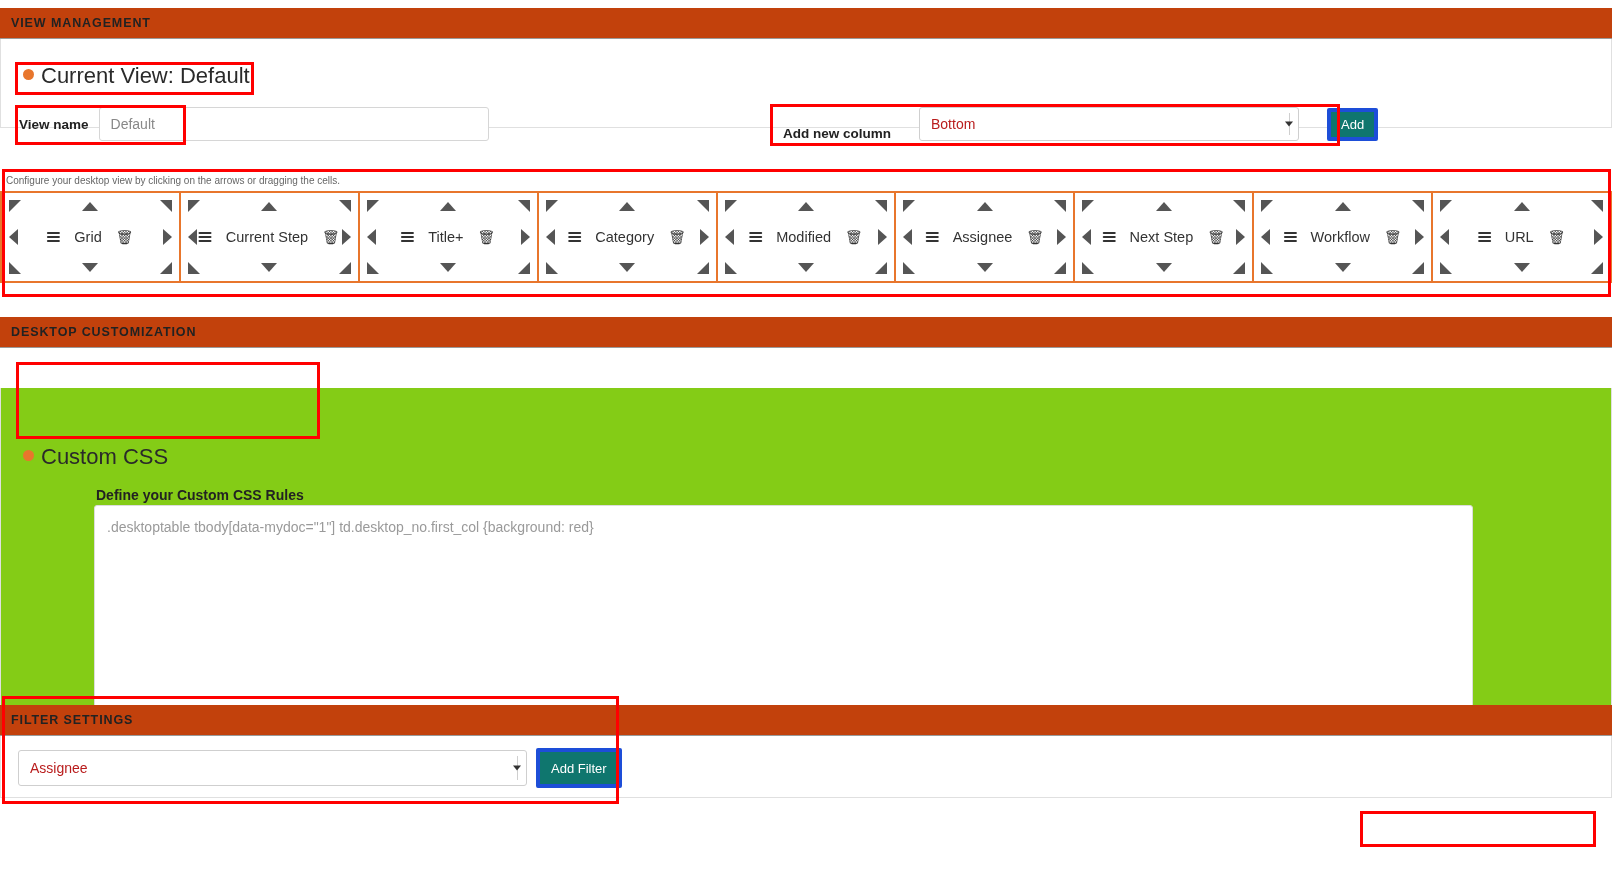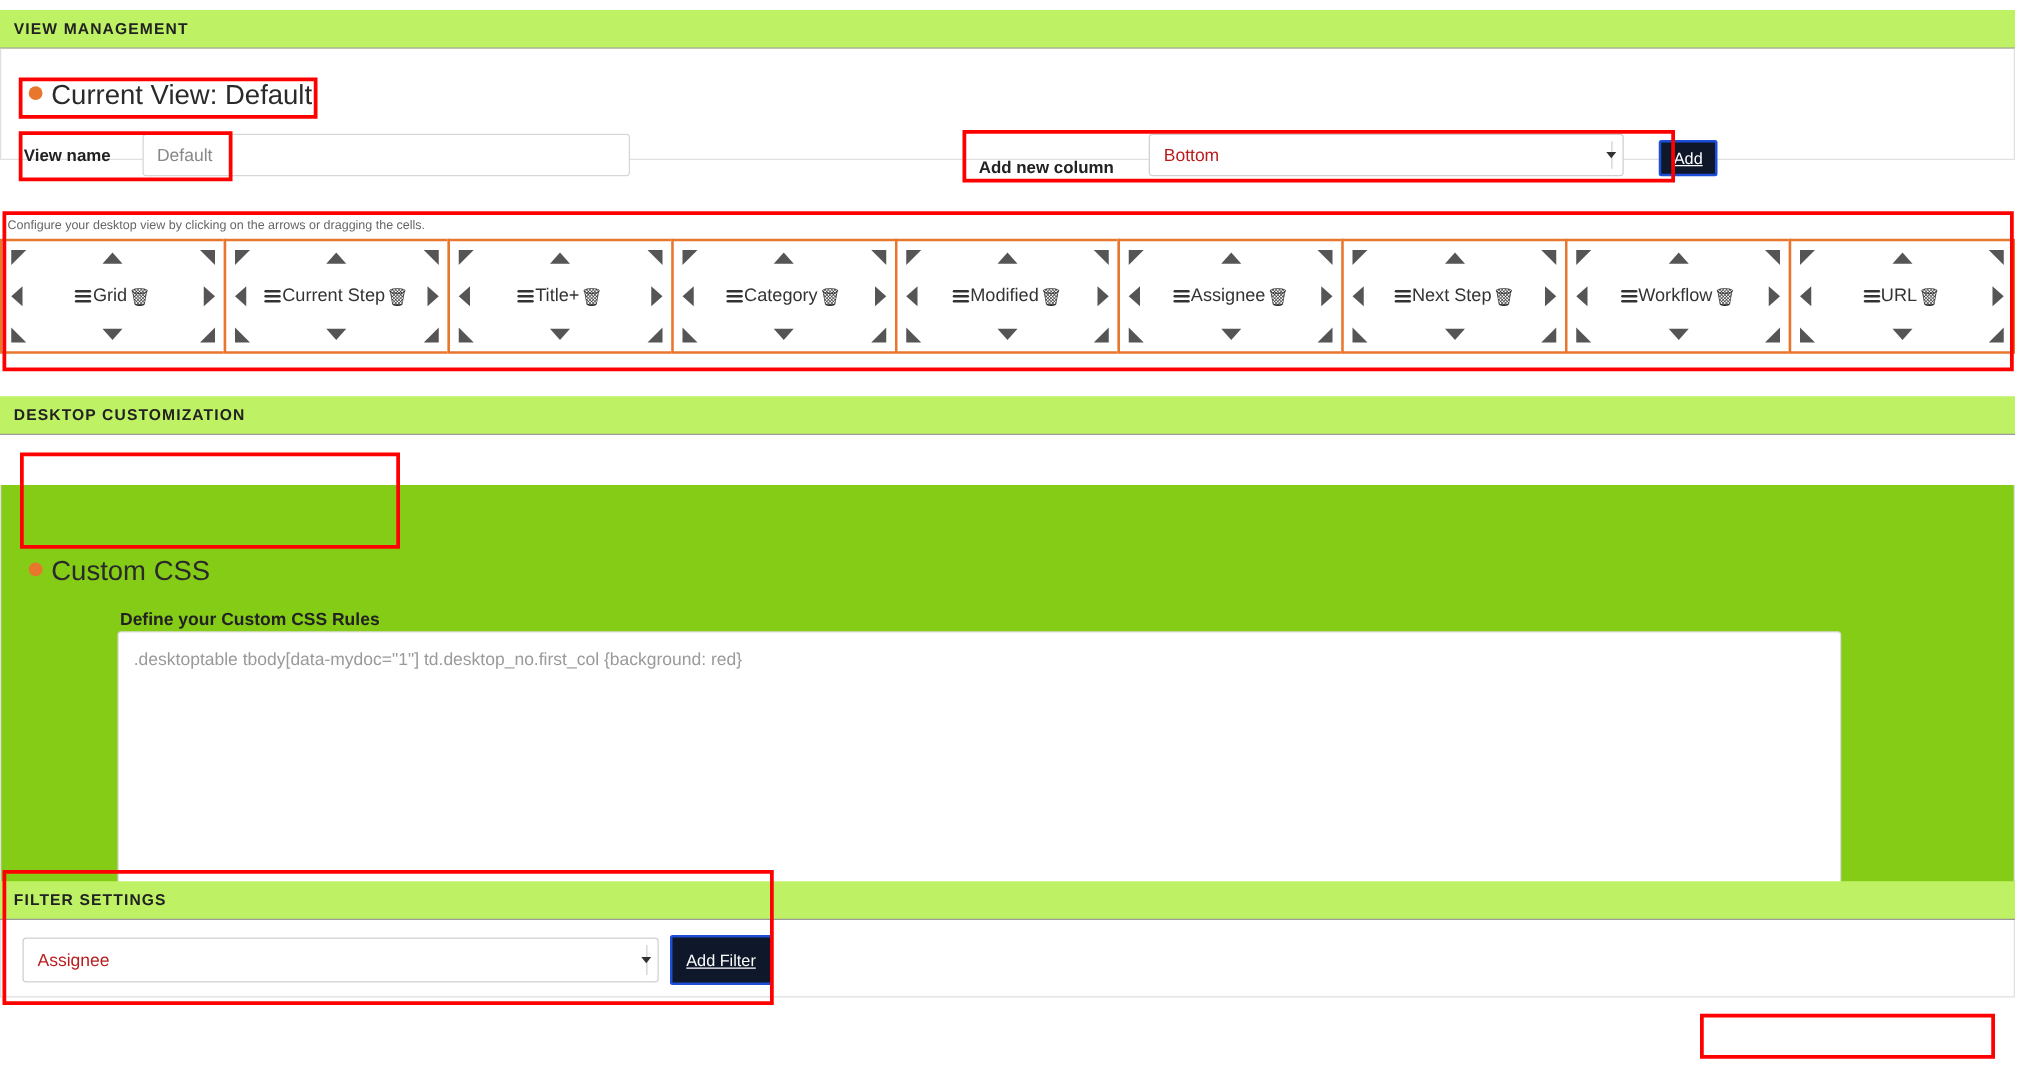--- a/index.html
+++ b/index.html
@@ -7,21 +7,21 @@
     margin: 0; padding: 0;
     width: 1621px; height: 869px;
     background: #ffffff;
     font-family: "Liberation Sans", sans-serif;
     overflow: hidden;
   }
   .page { position: relative; width: 1621px; height: 869px; background:#fff; }
 
   
   .section-bar {
-    background: #bef264;
+    background: #c2410c;
     color: #222222;
     font-size: 12.5px;
     font-weight: bold;
     letter-spacing: 0.9px;
     padding: 8px 0 8px 11px;
     border-bottom: 1px solid #9a9a9a;
   }
 
   .panel { background:#fff; border-left:1px solid #e4e4e4; border-right:1px solid #e4e4e4; }
 
@@ -66,23 +66,23 @@
   }
   .sel-wrap { position:relative; display:inline-block; }
   .sel-arrow {
     position:absolute; right:6px; top:50%; transform:translateY(-50%);
     width:0;height:0; border-left:4px solid transparent; border-right:4px solid transparent;
     border-top:5px solid #333; pointer-events:none;
   }
   .sel-tick { position:absolute; right:9px; top:6px; bottom:6px; width:1px; background:#cfcfcf; }
 
   .dark-btn {
-    background:#0f172a; color:#ffffff; border:2px solid #1d4ed8;
+    background:#0f766e; color:#ffffff; border:4px solid #1d4ed8;
     font-size:13px; font-family:"Liberation Sans", sans-serif;
-    padding:5px 10px; cursor:pointer; border-radius:2px;text-decoration:underline;
+    padding:5px 10px; cursor:pointer; border-radius:2px;
   }
 
   
   #cells-region { position:absolute; left:0; top:171px; width:1612px; }
   .hint-text { font-size:10px; color:#666; padding:4px 0 5px 6px; }
   .cells-row { display:flex; align-items:stretch; }
   .cell {
     flex: 1 1 0; min-width:0;
     border:2px solid #e8762c;
     height: 92px;
@@ -99,21 +99,21 @@
   .c-tr { right:6px; top:6px; }
   .c-bl { left:6px;  bottom:6px; }
   .c-br { right:6px; bottom:6px; }
   .c-t  { left:50%; transform:translateX(-50%); top:8px; }
   .c-b  { left:50%; transform:translateX(-50%); bottom:8px; }
   .c-l  { left:6px; top:50%; transform:translateY(-50%); }
   .c-r  { right:6px; top:50%; transform:translateY(-50%); }
 
   .cell-center {
     position:absolute; left:50%; top:50%; transform:translate(-50%,-50%);
-    display:flex; align-items:center; gap:1px;
+    display:flex; align-items:center; gap:14px;
     font-size:14.5px; color:#333; white-space:nowrap;
   }
   .hamb { display:inline-block; width:13px; }
   .hamb i { display:block; height:1.6px; background:#333; margin:2.4px 0; border-radius:1px; }
   .trash { font-size:14px; color:#333; }
 
   
   #desktop-custom { position:absolute; left:0; top:317px; width:1612px; }
   #dc-body { position:relative; background:#84cc16; border:1px solid #e0e0e0; border-top:none;
              height: 373px; margin-top: 40px; }
@@ -150,21 +150,21 @@
 <div class="page">
 
   <div id="view-management">
     <div class="section-bar">VIEW MANAGEMENT</div>
     <div id="vm-body" class="panel">
 
       <div class="bullet-title" style="left:22px; top:24px;">
         <span class="dot"></span><span>Current View: Default</span>
       </div>
 
-      <div style="position:absolute; left:18px; top:68px; display:flex; align-items:center; gap:25px;">
+      <div style="position:absolute; left:18px; top:68px; display:flex; align-items:center; gap:10px;">
         <span class="field-label">View name</span>
         <input class="txtinput" style="width: 390px;" placeholder="Default">
       </div>
 
       <div style="position:absolute; left:782px; top:68px; display:flex; align-items:flex-end; gap:28px;">
         <span class="field-label">Add new column</span>
         <span class="sel-wrap">
           <select class="sel" style="width:380px;">
             <option>Bottom</option>
           </select>

